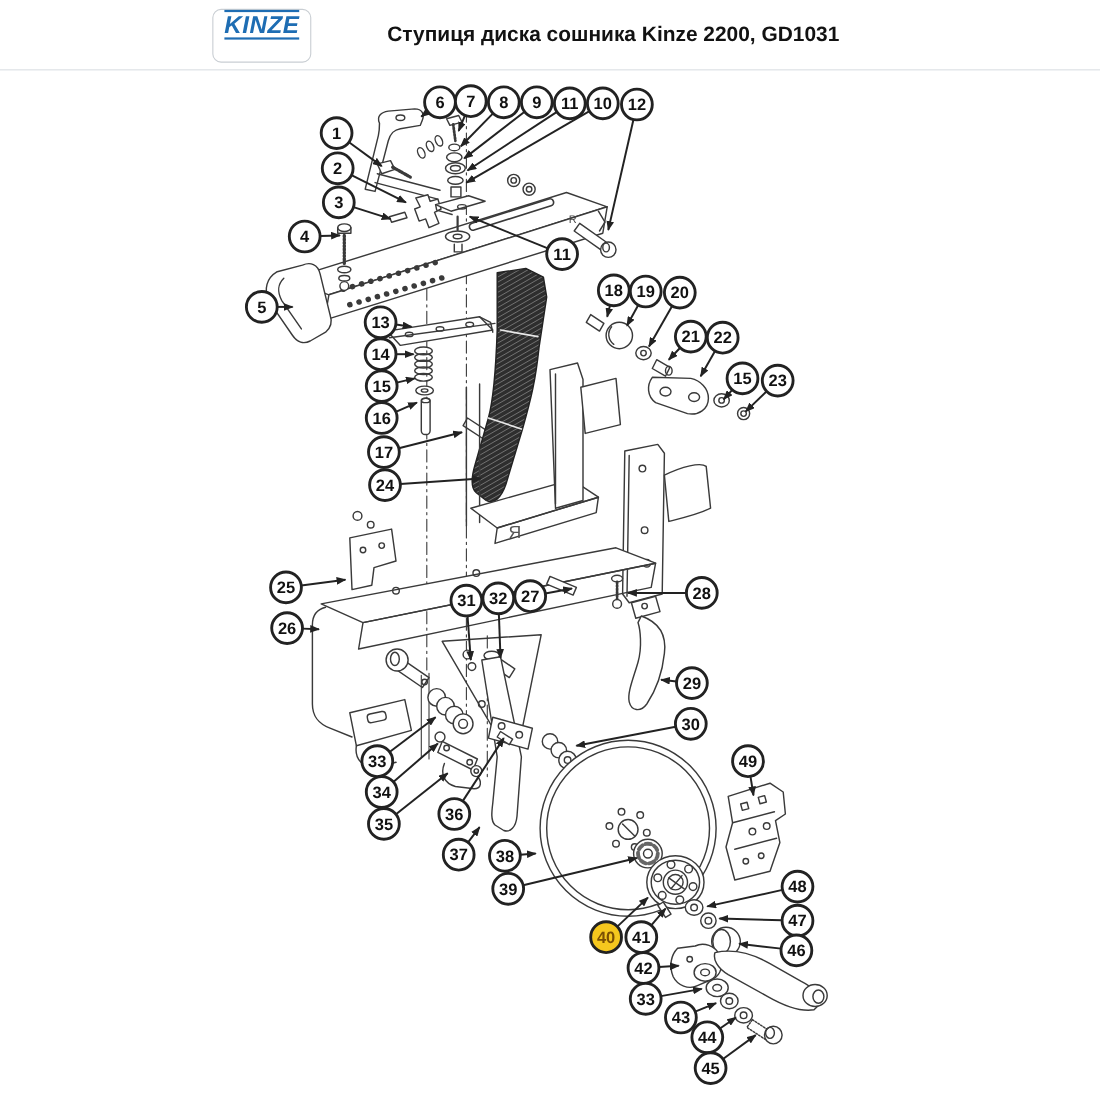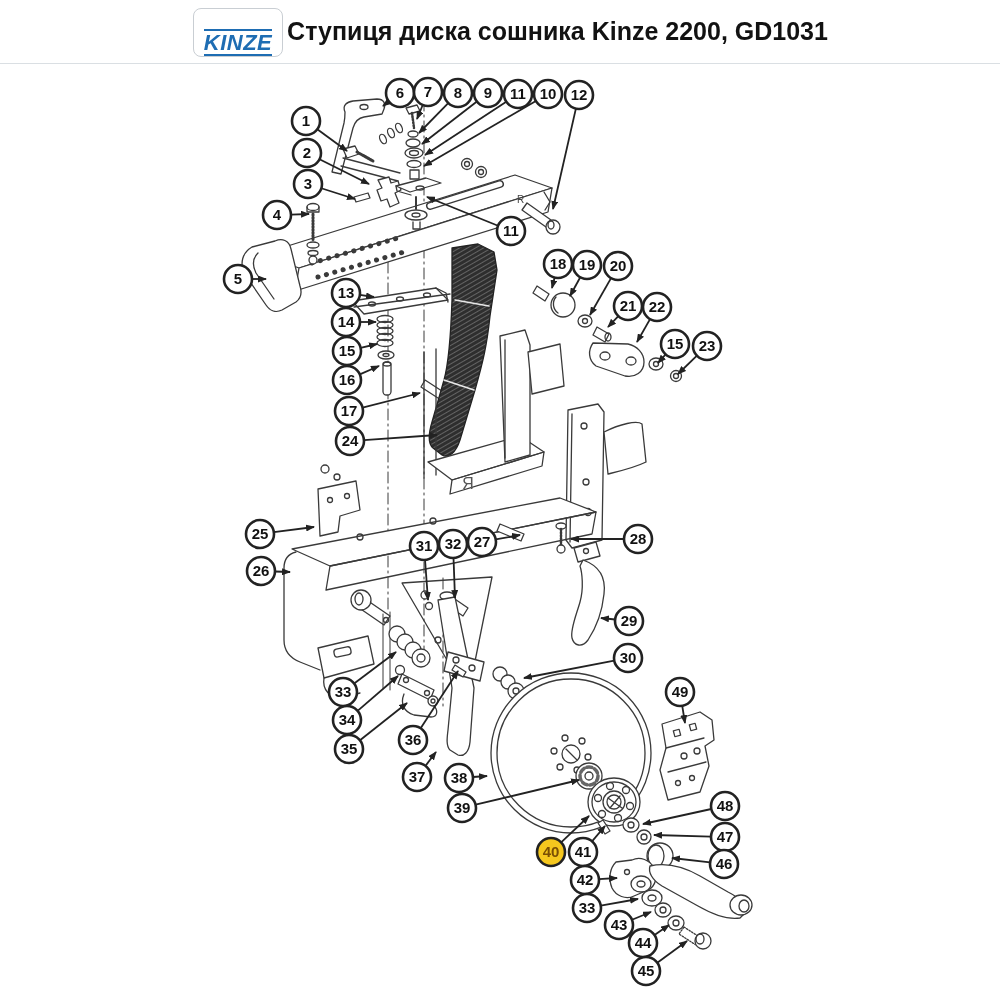--- a/index.html
+++ b/index.html
@@ -1,27 +1,27 @@
 <!DOCTYPE html>
 <html><head>
 <meta charset="utf-8">
 <style>
   html,body{margin:0;padding:0;background:#fff;}
   #page{position:relative;width:1000px;height:1000px;background:#fff;overflow:hidden;
         font-family:"Liberation Sans",sans-serif;}
   
   #header{position:absolute;top:0;left:0;width:1000px;height:63px;background:#fff;}
   #logo-box{position:absolute;left:193px;top:8px;width:88px;height:47px;border:1px solid #c9ced3;
-            border-radius:8px;background:#fff;display:flex;align-items:flex-end;justify-content:center;
+            border-radius:8px;background:#fff;display:flex;align-items:flex-start;justify-content:center;
             cursor:pointer;}
   #logo-text{color:#1e6db3;font-weight:bold;font-style:italic;font-size:22px;letter-spacing:.5px;
              border-top:2px solid #1e6db3;border-bottom:2px solid #1e6db3;line-height:1.05;}
   #title-wrap{position:absolute;left:295px;top:0;width:525px;height:63px;display:flex;
               align-items:center;justify-content:center;}
-  #page-title{font-size:25px;font-weight:bold;color:#121212;margin:0;white-space:nowrap;text-align:center;}
+  #page-title{font-size:19px;font-weight:bold;color:#121212;margin:0;white-space:nowrap;text-align:center;}
   #header-divider{position:absolute;top:63px;left:0;width:1000px;border-top:1px solid #dadfe3;}
   
   #diagram{position:absolute;left:0;top:0;width:1000px;height:1000px;}
   .art{stroke:#3a3a3a;fill:none;stroke-width:1.3;stroke-linejoin:round;stroke-linecap:round;}
   .wfill{fill:#ffffff;}
   .stamp{font-family:"Liberation Sans",sans-serif;font-size:10px;fill:#444;stroke:none;}
   .stamp-big{font-size:16px;fill:#555;stroke:none;}
   .callout-text{font-family:"Liberation Sans",sans-serif;font-weight:bold;font-size:15px;}
 </style>
 </head>

